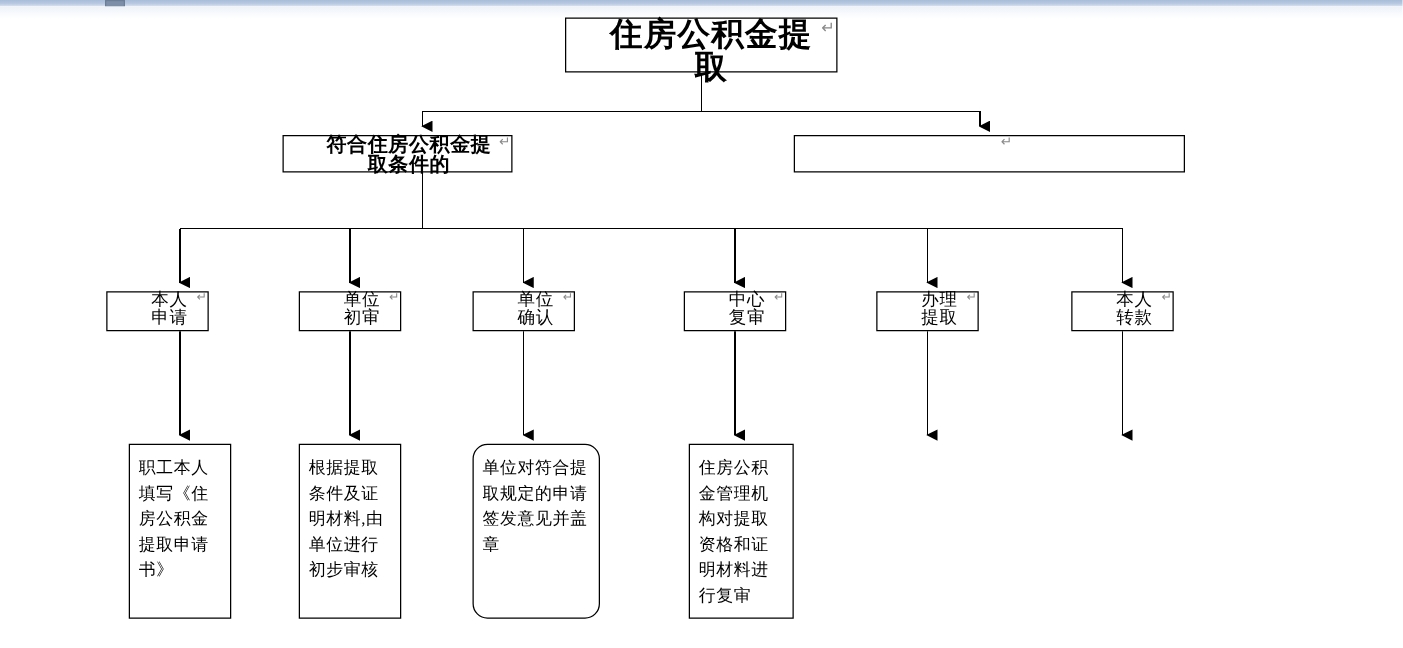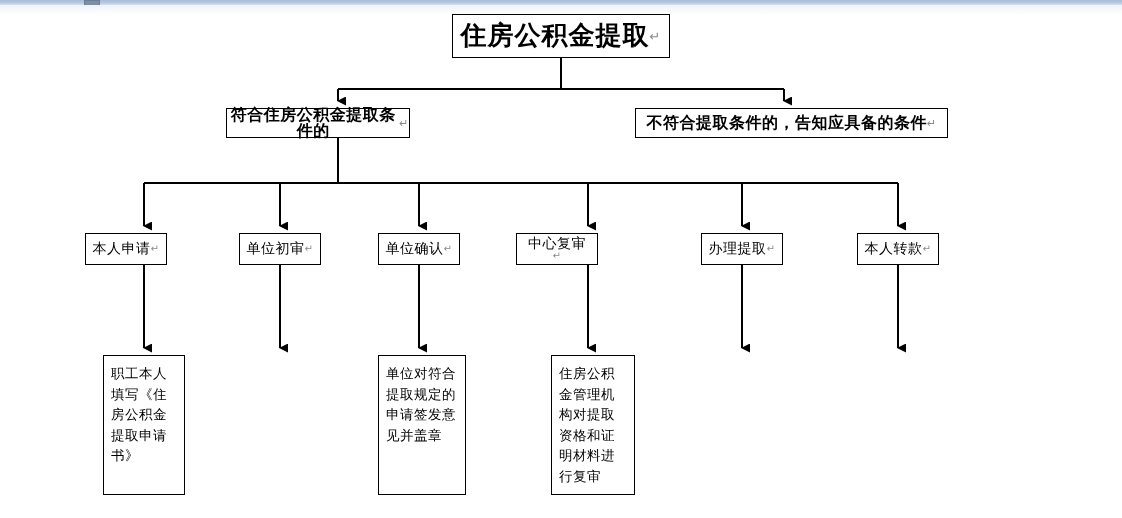--- a/index.html
+++ b/index.html
@@ -30,25 +30,25 @@
   
   #wires{position:absolute;left:0;top:0;width:1122px;height:518px;}
 
   
   .node{
     position:absolute;
     border:1px solid #000000;
     background:#ffffff;
     box-sizing:border-box;
     display:flex;
-    align-items:center;
     justify-content:center;
     text-align:center;
     color:#000000;
     line-height:1.0;
+    padding-left:28px;
   }
   .node .txt{display:inline-block;}
   .pilcrow{
     color:#8a8a8a;
     font-family:"Liberation Sans","DejaVu Sans",sans-serif;
     font-weight:normal;
   }
 
   
   #node-root{
@@ -73,37 +73,37 @@
   
   .lvl3{
     top:233px;height:32px;width:82px;
     font-size:14px;
     letter-spacing:0.5px;
   }
   .lvl3 .pilcrow{font-size:10px;vertical-align:super;}
   #node-s1{left:85px;}
   #node-s2{left:239px;}
   #node-s3{left:378px;}
-  #node-s4{left:516px;flex-direction:column;}
+  #node-s4{left:547px;}
   #node-s5{left:701px;}
   #node-s6{left:857px;}
 
   
   .lvl4{
     top:355px;height:140px;
     font-size:13.5px;
     align-items:flex-start;
     padding:8px 7px 12px 7px;
     line-height:1.52;
     letter-spacing:0.5px;
   }
   .lvl4 .txt{text-align:left;width:100%;}
   #node-d1{left:103px;width:82px;}
   #node-d2{left:239px;width:82px;}
-  #node-d3{left:378px;width:88px;}
+  #node-d3{left:378px;width:102px;border-radius:12px;}
   #node-d4{left:551px;width:84px;}
   #node-d5{left:694px;width:99px;}
   #node-d6{left:855px;width:105px;}
 </style>
 </head>
 <body>
 
 <div id="canvas">
 
   <div class="top-strip"></div>
@@ -149,21 +149,20 @@
     <span class="txt">住房公积金提取</span>
       <span class="pilcrow">↵</span>
   </div>
 
   <div class="node lvl2" id="node-eligible">
     <span class="txt">符合住房公积金提取条件的</span>
       <span class="pilcrow">↵</span>
   </div>
 
   <div class="node lvl2" id="node-ineligible">
-    <span class="txt">不符合提取条件的，告知应具备的条件</span>
       <span class="pilcrow">↵</span>
   </div>
 
   <div class="node lvl3" id="node-s1">
     <span class="txt">本人申请</span>
       <span class="pilcrow">↵</span>
   </div>
   <div class="node lvl3" id="node-s2">
     <span class="txt">单位初审</span>
       <span class="pilcrow">↵</span>
@@ -181,20 +180,23 @@
       <span class="pilcrow">↵</span>
   </div>
   <div class="node lvl3" id="node-s6">
     <span class="txt">本人转款</span>
       <span class="pilcrow">↵</span>
   </div>
 
   <div class="node lvl4" id="node-d1">
     <span class="txt">职工本人填写《住房公积金提取申请书》</span>
   </div>
+  <div class="node lvl4" id="node-d2">
+    <span class="txt">根据提取条件及证明材料,由单位进行初步审核</span>
+  </div>
   <div class="node lvl4" id="node-d3">
     <span class="txt">单位对符合提取规定的申请签发意见并盖章</span>
   </div>
   <div class="node lvl4" id="node-d4">
     <span class="txt">住房公积金管理机构对提取资格和证明材料进行复审</span>
   </div>
 
 </div>
 
 </body></html>

